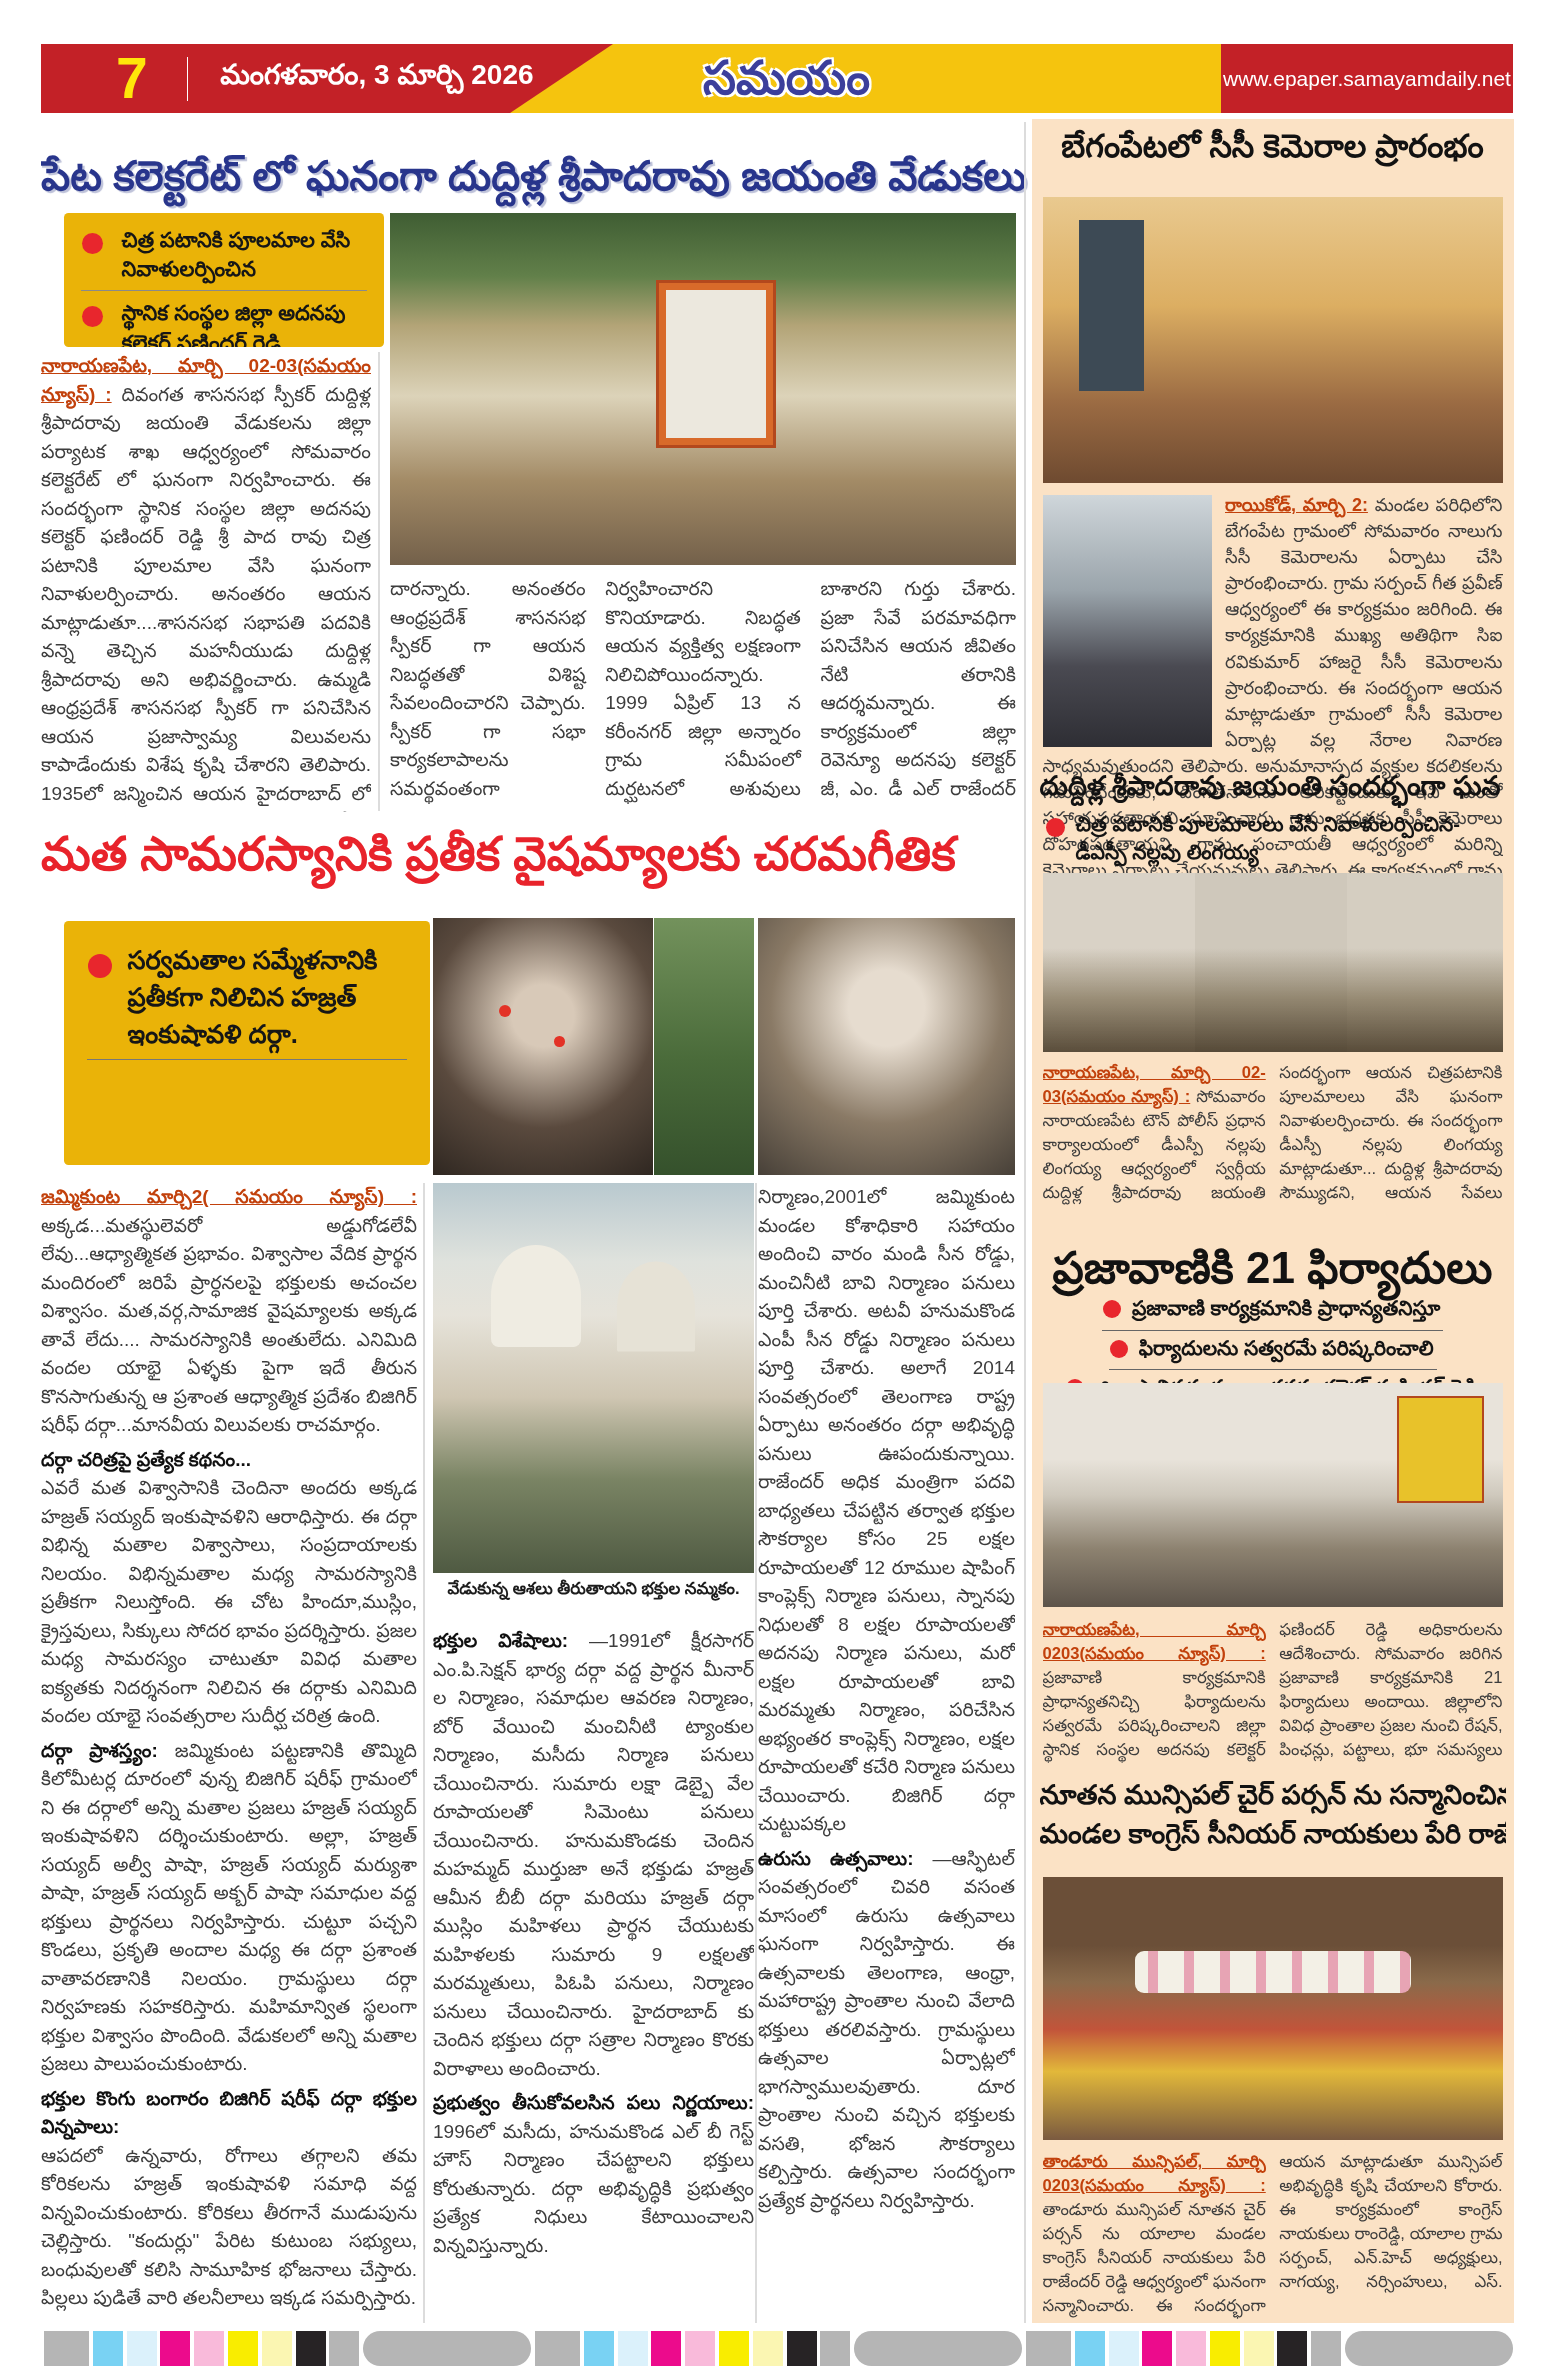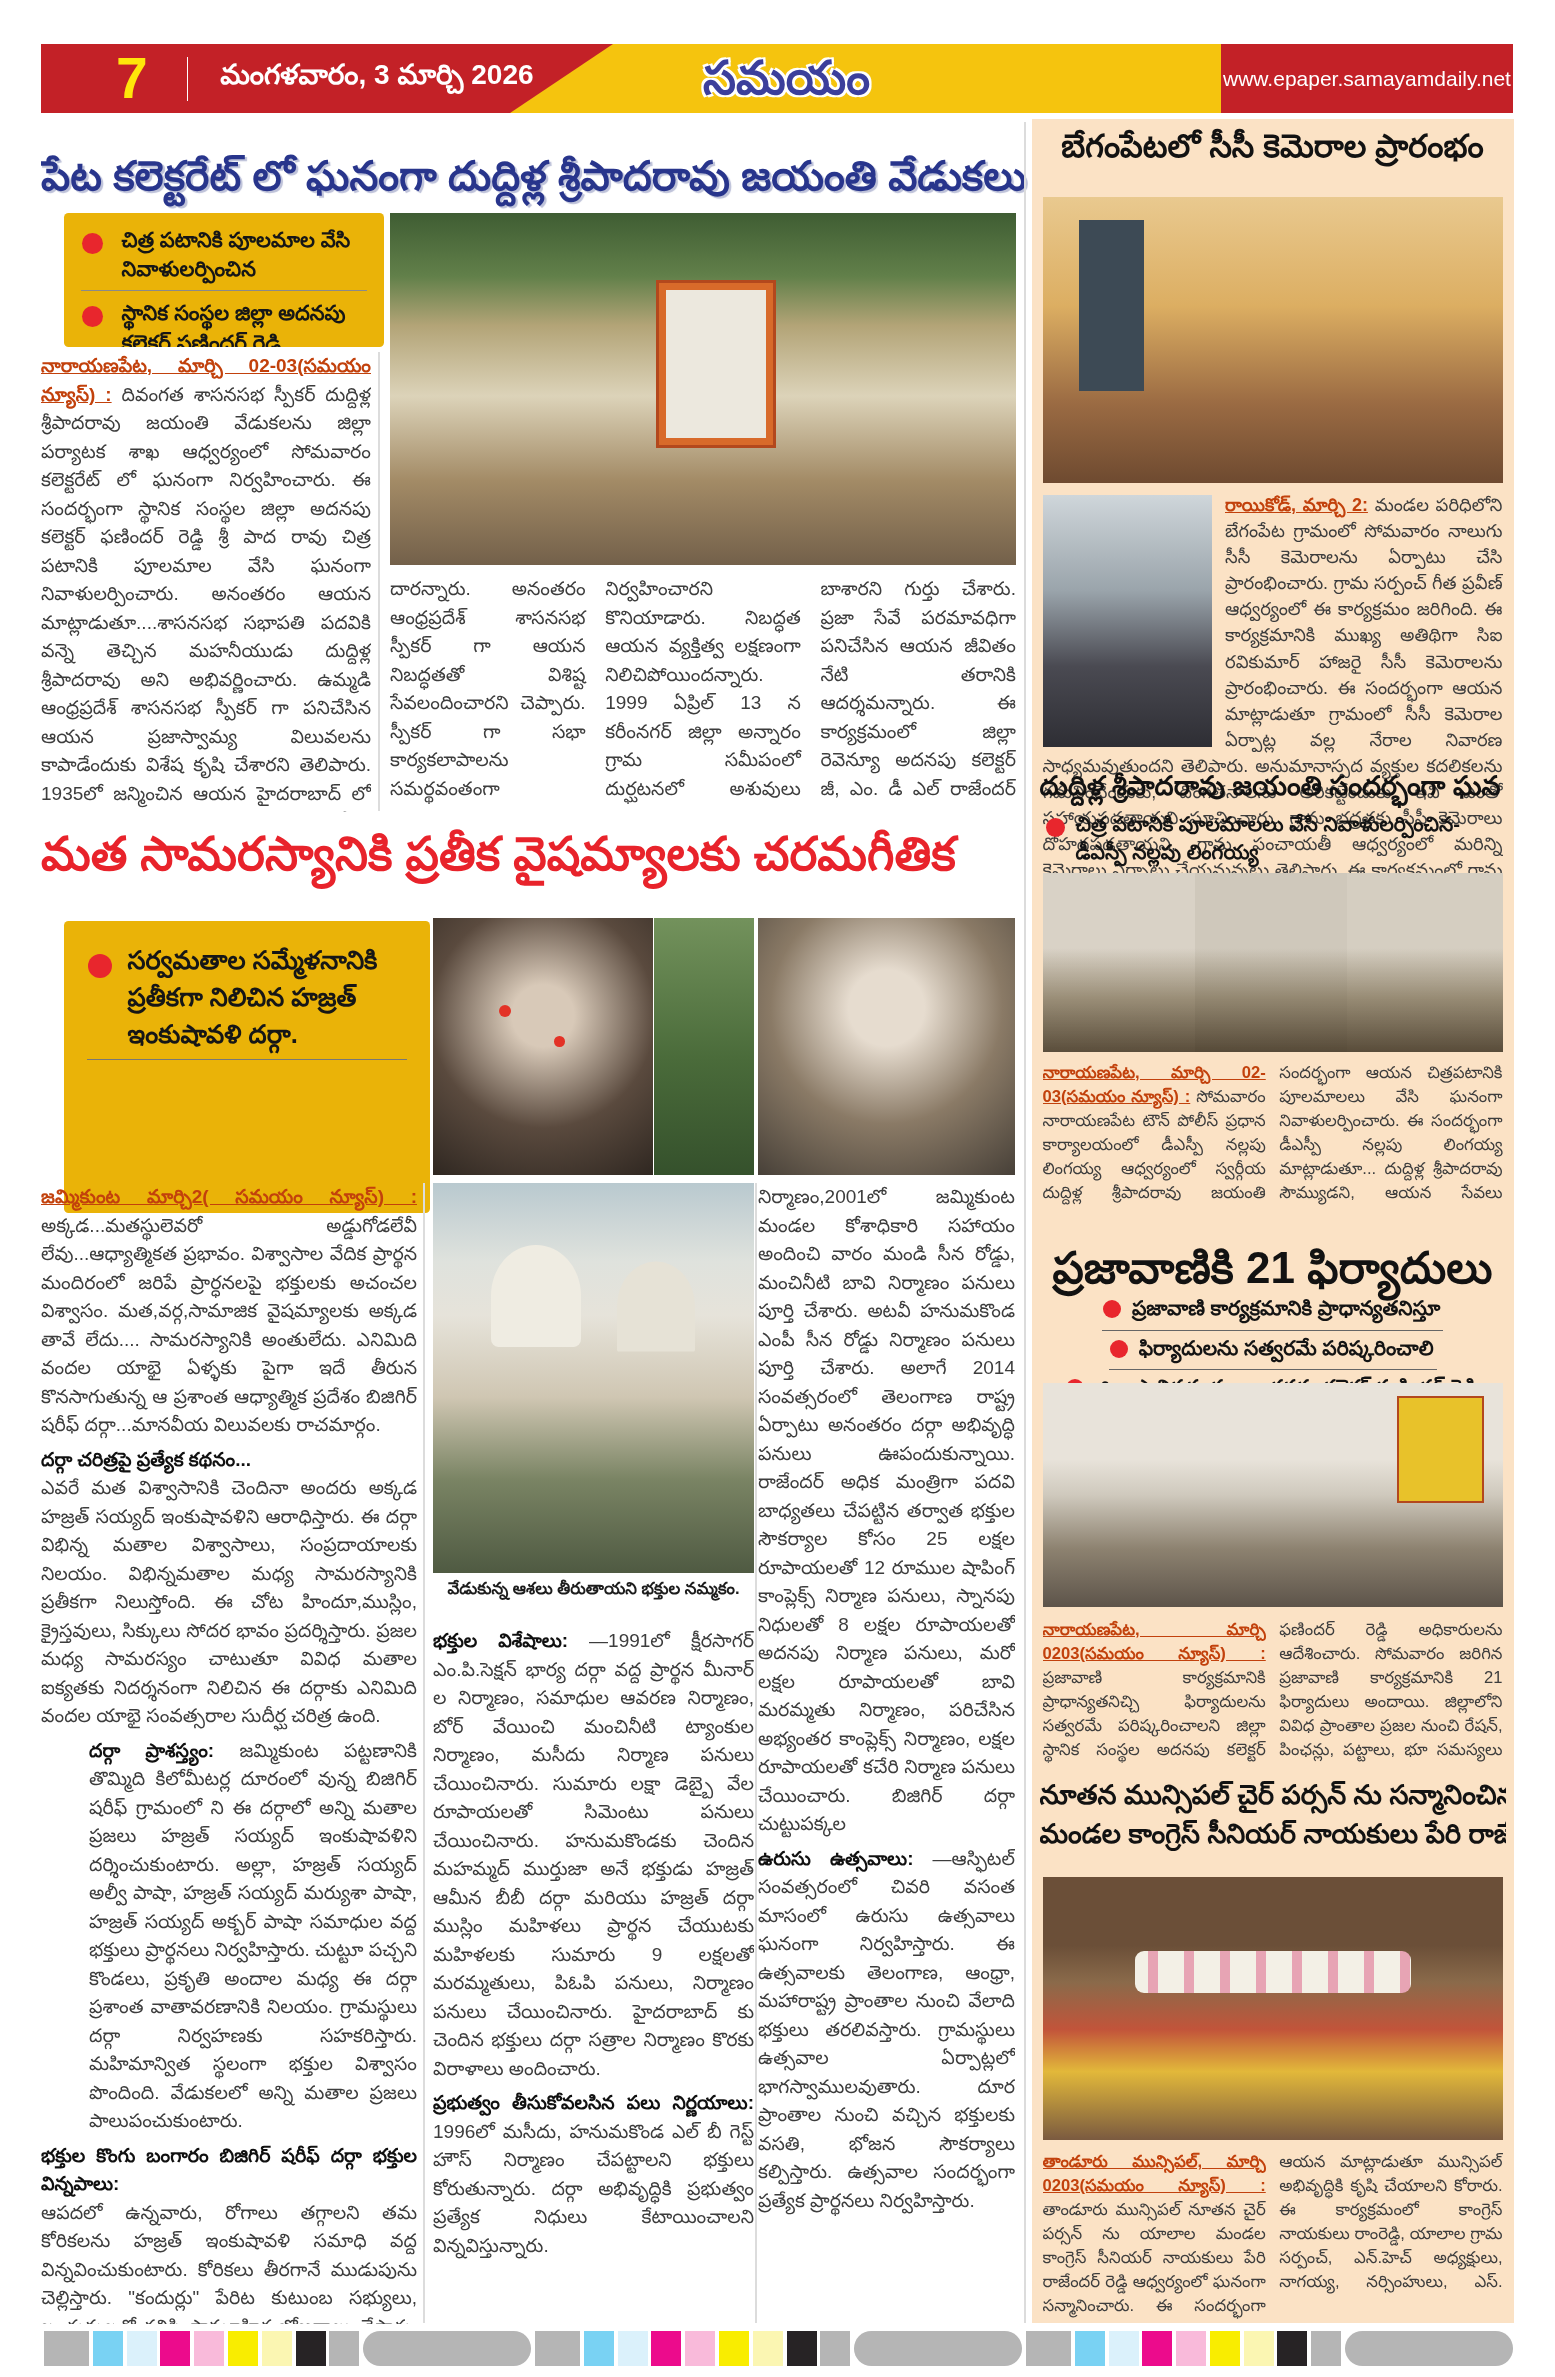--- a/index.html
+++ b/index.html
@@ -43,21 +43,21 @@
             background:linear-gradient(180deg,#3f5d33 0%,#62804a 18%,#b3a477 32%,#dcd3b9 52%,#a38b66 76%,#73604a 100%);}
   .a1-photo .portrait{position:absolute;left:43%;top:20%;width:16%;height:42%;
             background:#ece8de;border:7.5px solid #d86a2a;box-shadow:0 0 0 3px #b3481d;}
   .a1-col1{position:absolute;left:41px;top:352px;width:330px;height:460px;}
   .a1-cols{position:absolute;left:390px;top:575px;width:626px;height:236px;
            column-count:3;column-gap:19.6px;}
 
   
   .headline2{position:absolute;left:41px;top:826px;width:987px;font-size:47px;font-weight:bold;
              color:#e8232b;white-space:nowrap;overflow:hidden;}
-  .a2-bbox{position:absolute;left:64px;top:921px;width:366px;height:292px;padding:21px 22.6px;}
+  .a2-bbox{position:absolute;left:64px;top:921px;width:366px;height:244px;padding:21px 22.6px;}
   .a2-bbox li{font-size:25.6px;line-height:1.45;border-bottom:1.5px solid #777;}
   .a2-bbox li::before{top:12px;width:24px;height:24px;}
   .a2-port1{left:433px;top:918px;width:220px;height:257px;
             background:radial-gradient(circle at 50% 38%,#d8c9b8 16%,#5a4a3e 58%,#2f2721 100%);}
   .a2-port1::before,.a2-port1::after{content:"";position:absolute;border-radius:50%;background:#e33226;}
   .a2-port1::before{left:30%;top:34%;width:12px;height:12px;}
   .a2-port1::after{left:55%;top:46%;width:10.5px;height:10.5px;}
   .a2-green{left:654px;top:918px;width:100px;height:257px;
             background:linear-gradient(180deg,#73925c,#4a6b3a 55%,#35512c);}
   .a2-port2{left:758px;top:918px;width:257px;height:257px;
@@ -175,21 +175,21 @@
   <div class="ph a2-mosque">
     <div class="dome"></div>
   </div>
   <div class="cap a2-cap">వేడుకున్న ఆశలు తీరుతాయని భక్తుల నమ్మకం.</div>
 
   <div class="body-txt a2-col1">
     <span class="dl">జమ్మికుంట మార్చి2( సమయం న్యూస్) :</span>
     <span>అక్కడ...మతస్థులెవరో అడ్డుగోడలేవీ లేవు...ఆధ్యాత్మికత ప్రభావం. విశ్వాసాల వేదిక ప్రార్థన మందిరంలో జరిపే ప్రార్ధనలపై భక్తులకు అచంచల విశ్వాసం. మత,వర్గ,సామాజిక వైషమ్యాలకు అక్కడ తావే లేదు.... సామరస్యానికి అంతులేదు. ఎనిమిది వందల యాభై ఏళ్ళకు పైగా ఇదే తీరున కొనసాగుతున్న ఆ ప్రశాంత ఆధ్యాత్మిక ప్రదేశం బిజిగిర్ షరీఫ్ దర్గా...మానవీయ విలువలకు రాచమార్గం.</span>
     <div class="sh" style="margin-top:6px;">దర్గా చరిత్రపై ప్రత్యేక కథనం...</div>
     <span>ఎవరే మత విశ్వాసానికి చెందినా అందరు అక్కడ హజ్రత్ సయ్యద్ ఇంకుషావళిని ఆరాధిస్తారు. ఈ దర్గా విభిన్న మతాల విశ్వాసాలు, సంప్రదాయాలకు నిలయం. విభిన్నమతాల మధ్య సామరస్యానికి ప్రతీకగా నిలుస్తోంది. ఈ చోట హిందూ,ముస్లిం, క్రైస్తవులు, సిక్కులు సోదర భావం ప్రదర్శిస్తారు. ప్రజల మధ్య సామరస్యం చాటుతూ వివిధ మతాల ఐక్యతకు నిదర్శనంగా నిలిచిన ఈ దర్గాకు ఎనిమిది వందల యాభై సంవత్సరాల సుదీర్ఘ చరిత్ర ఉంది.</span>
-    <div style="margin-top:6px;margin-left:48px;">
+    <div style="margin-top:6px;">
       <span class="sh">దర్గా ప్రాశస్త్యం:</span>
       <span>జమ్మికుంట పట్టణానికి తొమ్మిది కిలోమీటర్ల దూరంలో వున్న బిజిగిర్ షరీఫ్ గ్రామంలో ని ఈ దర్గాలో అన్ని మతాల ప్రజలు హజ్రత్ సయ్యద్ ఇంకుషావళిని దర్శించుకుంటారు. అల్లా, హజ్రత్ సయ్యద్ అల్వీ పాషా, హజ్రత్ సయ్యద్ మర్యుశా పాషా, హజ్రత్ సయ్యద్ అక్బర్ పాషా సమాధుల వద్ద భక్తులు ప్రార్థనలు నిర్వహిస్తారు. చుట్టూ పచ్చని కొండలు, ప్రకృతి అందాల మధ్య ఈ దర్గా ప్రశాంత వాతావరణానికి నిలయం. గ్రామస్థులు దర్గా నిర్వహణకు సహకరిస్తారు. మహిమాన్విత స్థలంగా భక్తుల విశ్వాసం పొందింది. వేడుకలలో అన్ని మతాల ప్రజలు పాలుపంచుకుంటారు.</span>
     </div>
     <div class="sh" style="margin-top:6px;">భక్తుల కొంగు బంగారం బిజిగిర్ షరీఫ్ దర్గా భక్తుల విన్నపాలు:</div>
     <span>ఆపదలో ఉన్నవారు, రోగాలు తగ్గాలని తమ కోరికలను హజ్రత్ ఇంకుషావళి సమాధి వద్ద విన్నవించుకుంటారు. కోరికలు తీరగానే ముడుపును చెల్లిస్తారు. "కందుర్లు" పేరిట కుటుంబ సభ్యులు, బంధువులతో కలిసి సామూహిక భోజనాలు చేస్తారు. పిల్లలు పుడితే వారి తలనీలాలు ఇక్కడ సమర్పిస్తారు.</span>
   </div>
 
   <div class="body-txt a2-col2">
     <span class="sh">భక్తుల విశేషాలు:</span>
     <span>—1991లో క్షీరసాగర్ ఎం.పి.సెక్షన్ భార్య దర్గా వద్ద ప్రార్థన మీనార్ ల నిర్మాణం, సమాధుల ఆవరణ నిర్మాణం, బోర్ వేయించి మంచినీటి ట్యాంకుల నిర్మాణం, మసీదు నిర్మాణ పనులు చేయించినారు. సుమారు లక్షా డెబ్బై వేల రూపాయలతో సిమెంటు పనులు చేయించినారు. హనుమకొండకు చెందిన మహమ్మద్ ముర్తుజా అనే భక్తుడు హజ్రత్ ఆమీన బీబీ దర్గా మరియు హజ్రత్ దర్గా ముస్లిం మహిళలు ప్రార్థన చేయుటకు మహిళలకు సుమారు 9 లక్షలతో మరమ్మతులు, పిఓపి పనులు, నిర్మాణం పనులు చేయించినారు. హైదరాబాద్ కు చెందిన భక్తులు దర్గా సత్రాల నిర్మాణం కొరకు విరాళాలు అందించారు.</span>

